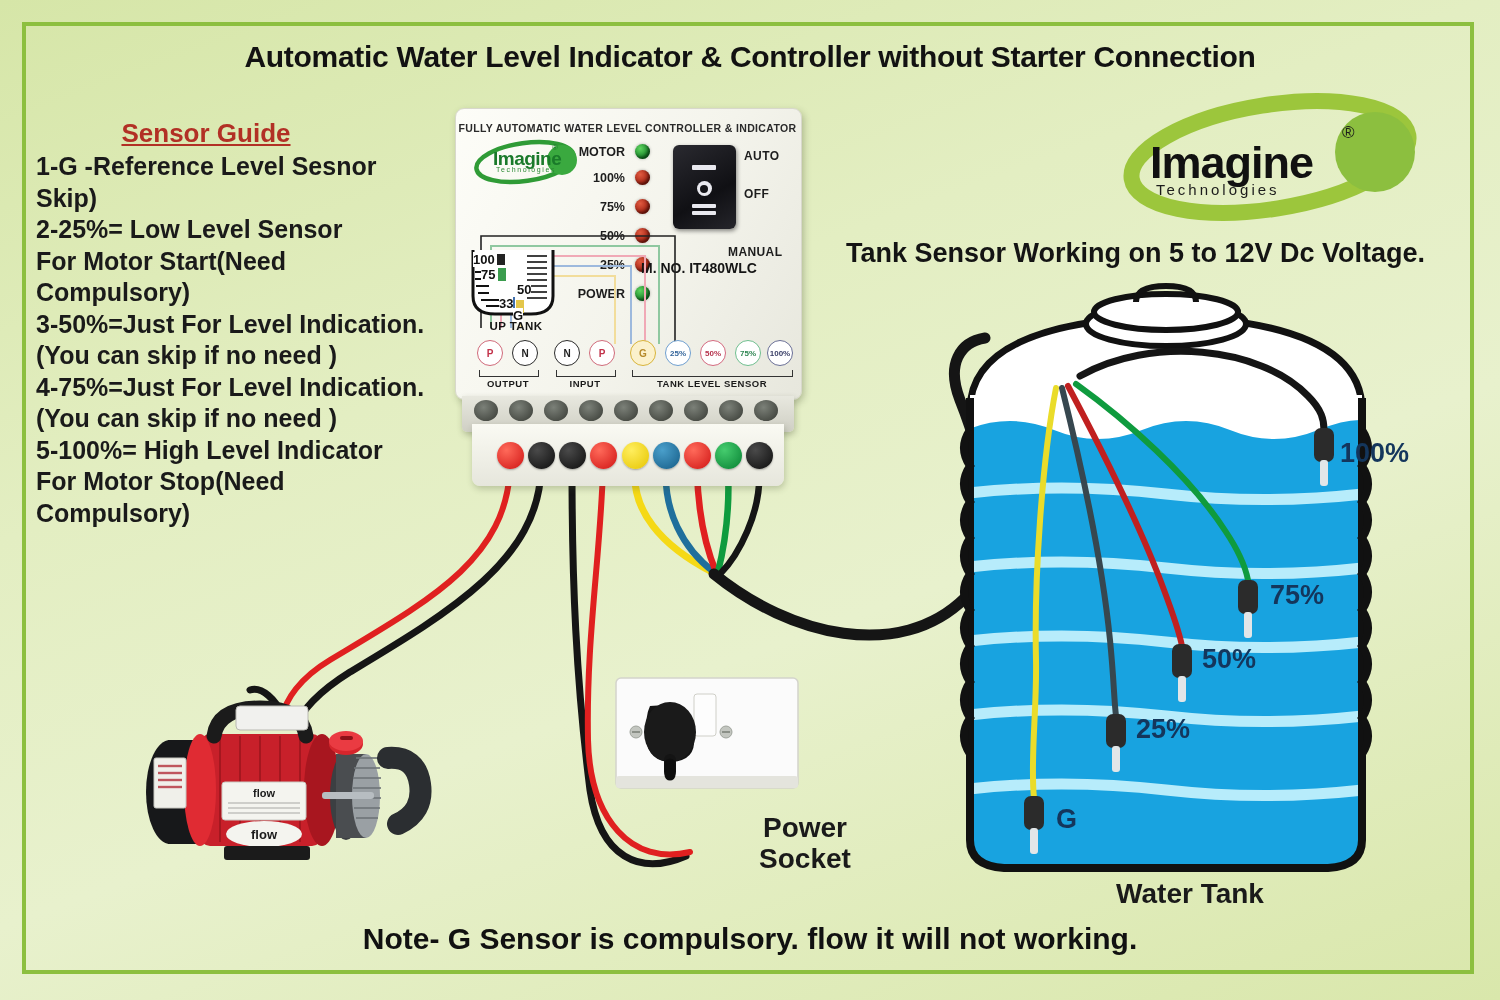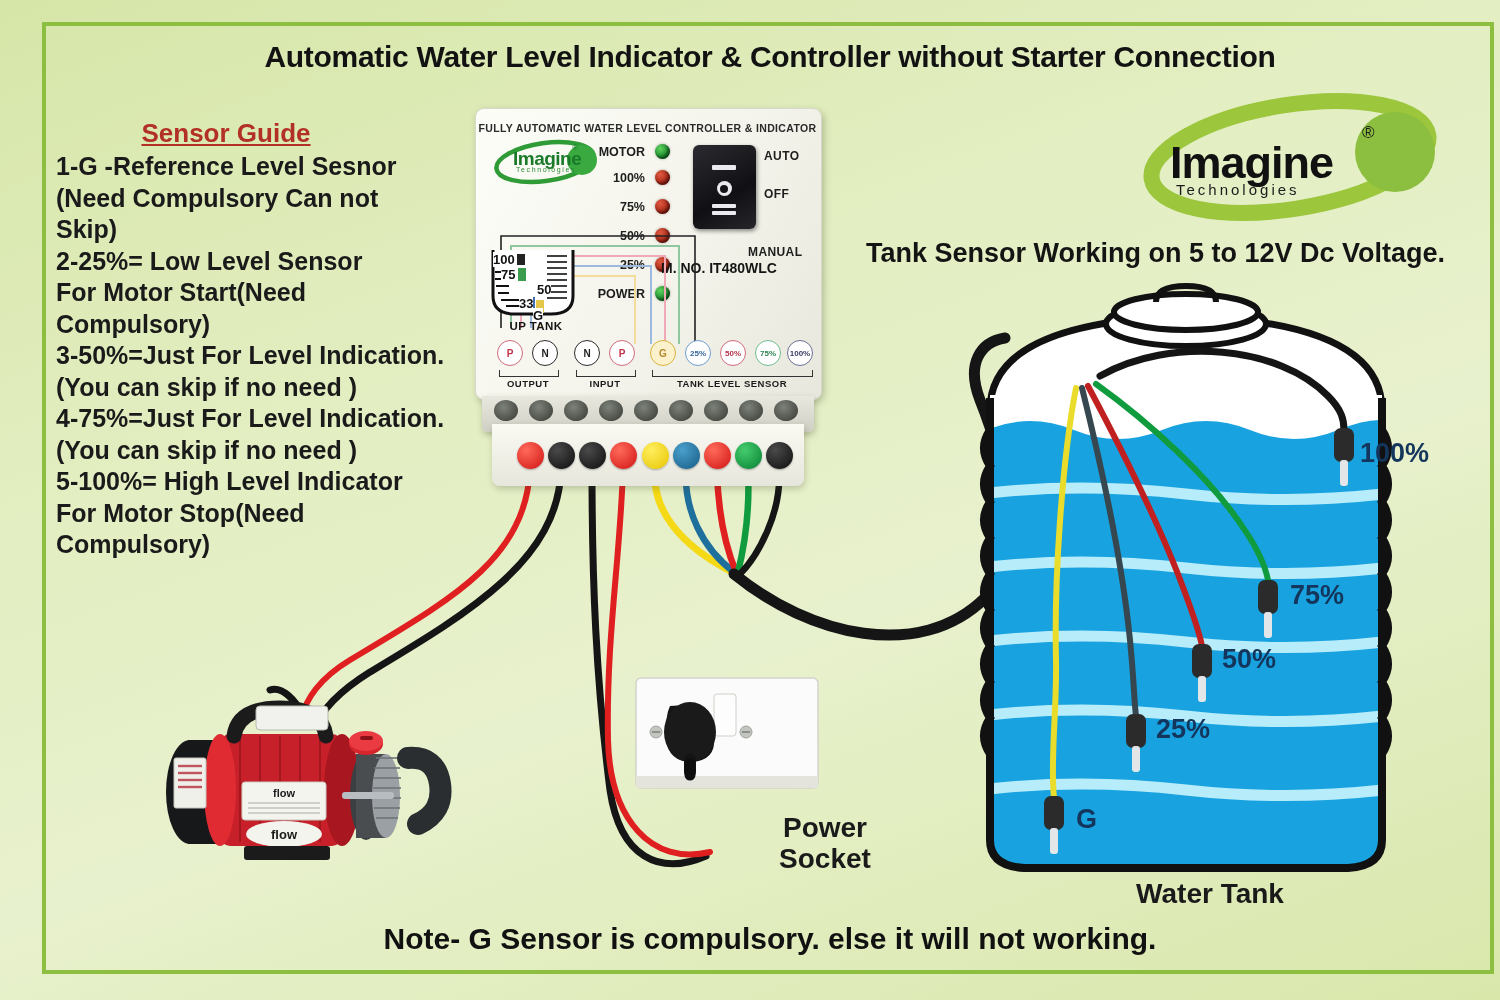--- a/index.html
+++ b/index.html
@@ -3,21 +3,21 @@
 <meta charset="utf-8">
 <title>Automatic Water Level Indicator &amp; Controller</title>
 <style>
   html,body{margin:0;padding:0;}
   body{
     width:1500px;height:1000px;
     font-family:"Liberation Sans", sans-serif;
     background:linear-gradient(160deg,#d6e6a8 0%,#e3eec2 35%,#e8f1cd 60%,#d9e7ab 100%);
     overflow:hidden;position:relative;
   }
-  #stage{position:absolute;inset:0;margin-left:20px;}
+  #stage{position:absolute;inset:0;}
   .frame{
     position:absolute;left:22px;top:22px;width:1452px;height:952px;
     border:4px solid #8cbf3f;box-sizing:border-box;pointer-events:none;
   }
   .abs{position:absolute;}
 
   
   #title{
     left:0;top:40px;width:1500px;text-align:center;
     font-size:30px;font-weight:bold;color:#121212;
@@ -171,21 +171,20 @@
 
 <div id="stage">
 
   <div class="frame"></div>
 
   <div class="abs" id="title">Automatic Water Level Indicator &amp; Controller without Starter Connection</div>
 
   <div class="abs" id="guide">
     <div id="guide-title">Sensor Guide</div>
     <div class="guide-line">1-G -Reference Level Sesnor</div>
-    <div class="guide-line">(Need Compulsory Can not</div>
     <div class="guide-line">Skip)</div>
     <div class="guide-line">2-25%= Low Level Sensor</div>
     <div class="guide-line">For Motor Start(Need</div>
     <div class="guide-line">Compulsory)</div>
     <div class="guide-line">3-50%=Just For Level Indication.</div>
     <div class="guide-line">(You can skip if no need )</div>
     <div class="guide-line">4-75%=Just For Level Indication.</div>
     <div class="guide-line">(You can skip if no need )</div>
     <div class="guide-line">5-100%= High Level Indicator</div>
     <div class="guide-line">For Motor Stop(Need</div>
@@ -509,15 +508,15 @@
     
     <div class="lbl-pct" style="left:410px;top:158px;">100%</div>
     <div class="lbl-pct" style="left:340px;top:300px;">75%</div>
     <div class="lbl-pct" style="left:272px;top:364px;">50%</div>
     <div class="lbl-pct" style="left:206px;top:434px;">25%</div>
     <div class="lbl-pct" style="left:126px;top:524px;">G</div>
   </div>
 
   <div class="abs" id="tank-caption">Water Tank</div>
 
-  <div class="abs" id="bottom-note">Note- G Sensor is compulsory. else it will not working.</div>
+  <div class="abs" id="bottom-note">Note- G Sensor is compulsory. flow it will not working.</div>
 
 </div>
 
 </body></html>

